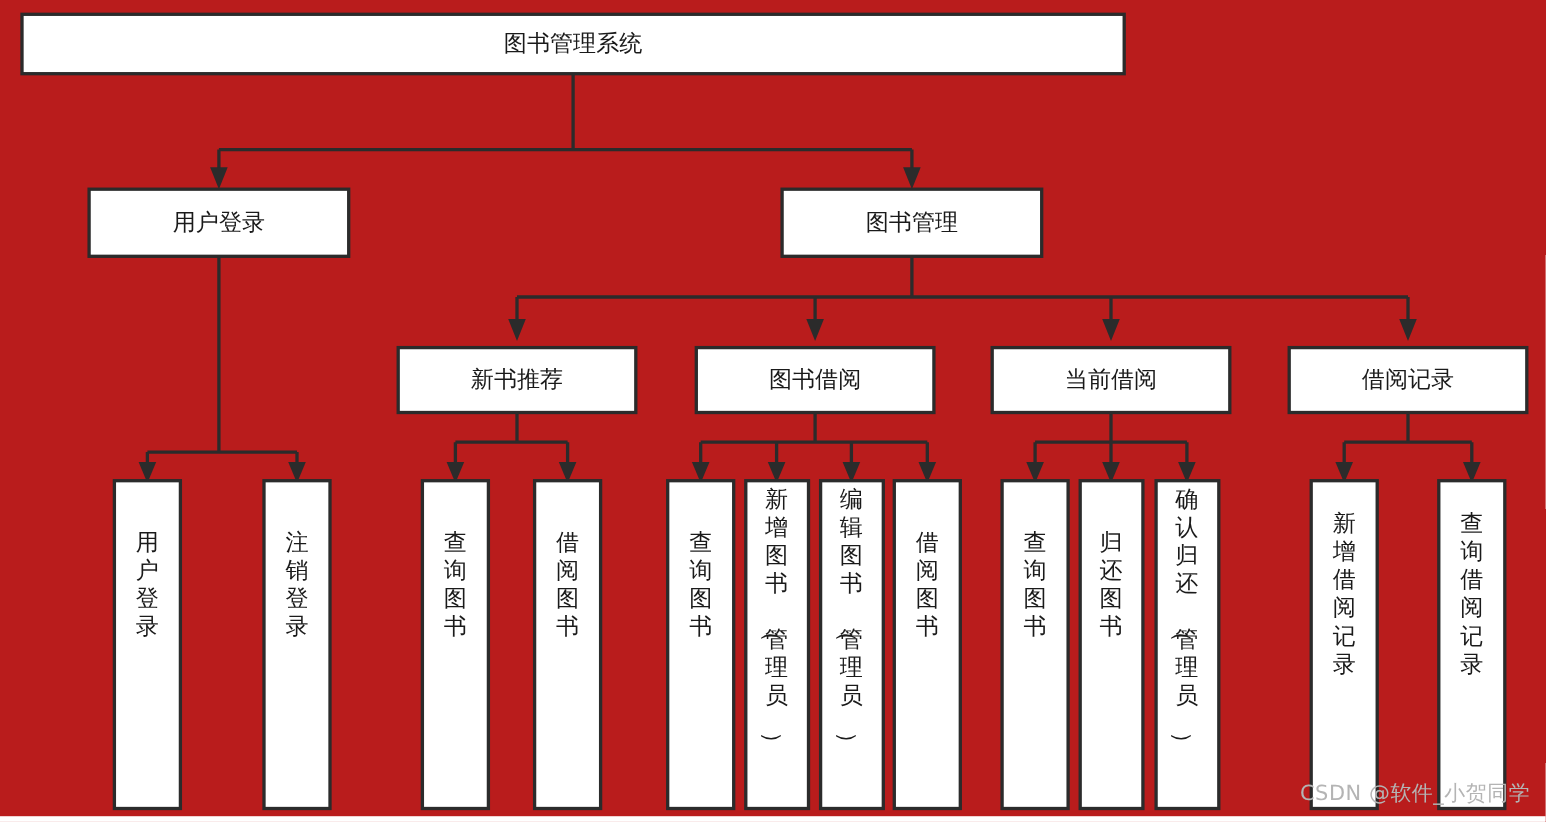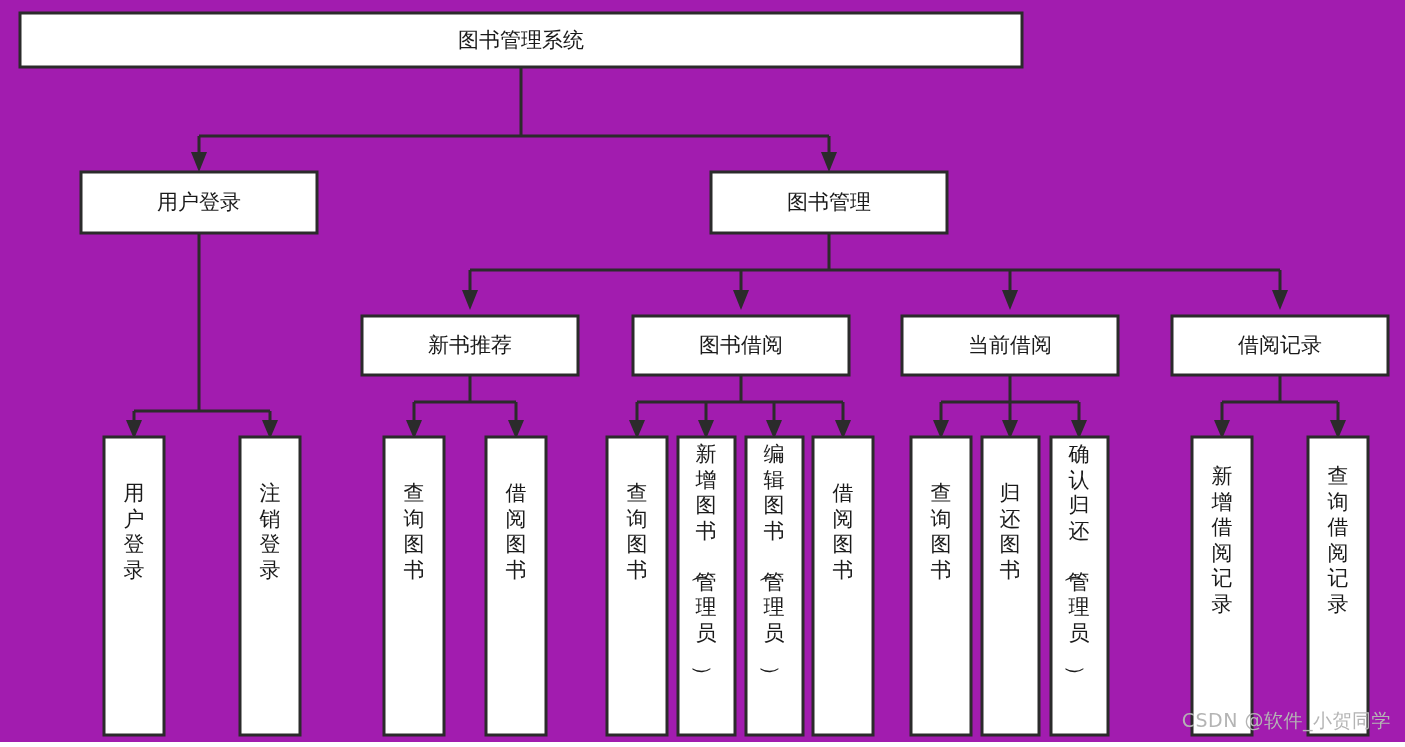--- a/index.html
+++ b/index.html
@@ -10,21 +10,21 @@
   body {
     width: 1405px;
     height: 747px;
     overflow: hidden;
     font-family: "DejaVu Sans", "Liberation Sans", sans-serif;
   }
   #diagram-root {
     position: relative;
     width: 1405px;
     height: 742px;
-    background: #a21caf;
+    background: #b91c1c;
   }
   svg#tree-svg {
     position: absolute;
     left: 0;
     top: 0;
     width: 1405px;
     height: 747px;
   }
   .node-box {
     fill: #ffffff;

